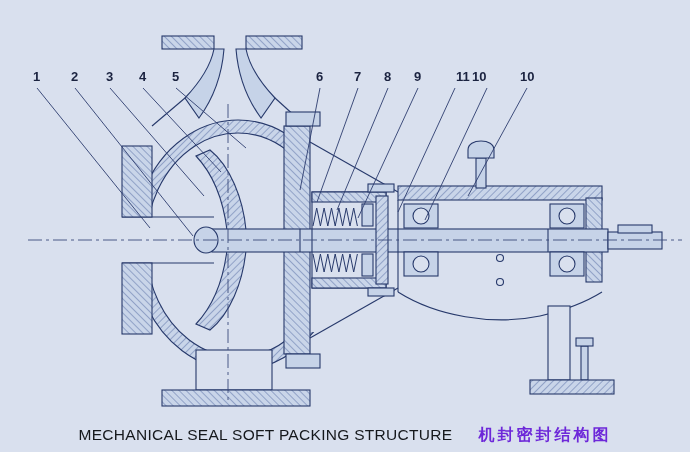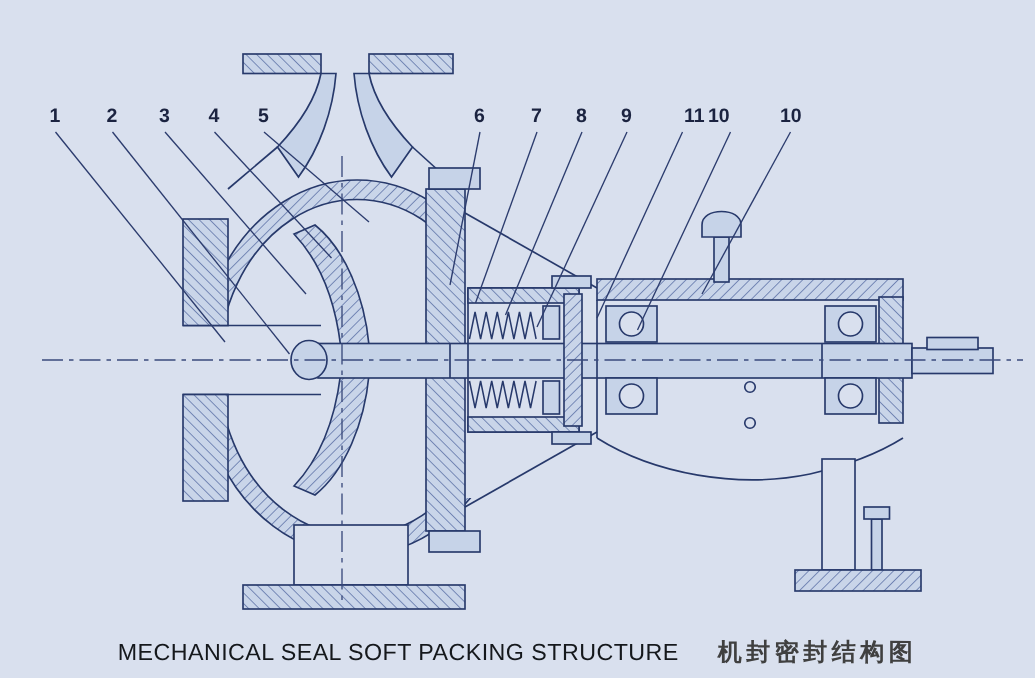--- a/index.html
+++ b/index.html
@@ -22,21 +22,21 @@
   .callout{
     position:absolute;top:70px;
     font-size:13px;font-weight:600;color:#1b2340;
     line-height:1;
   }
   .caption{
     position:absolute;left:0;top:425px;width:100%;
     display:flex;justify-content:center;align-items:baseline;gap:26px;text-align:center;
   }
   .caption-en{font-size:15.5px;letter-spacing:0.3px;color:#15181c;}
-  .caption-zh{font-size:16px;font-weight:700;letter-spacing:3px;color:#404040;}
+  .caption-zh{font-size:16px;font-weight:700;letter-spacing:3px;color:#6d28d9;}
 </style>
 </head>
 <body>
 
 <div class="page">
 
   <svg width="690" height="452" viewBox="0 0 690 452">
     <defs>
       <pattern id="hatch" width="5" height="5" patternUnits="userSpaceOnUse" patternTransform="rotate(45)">
         <rect width="5" height="5" fill="#c9d5e9"></rect>

